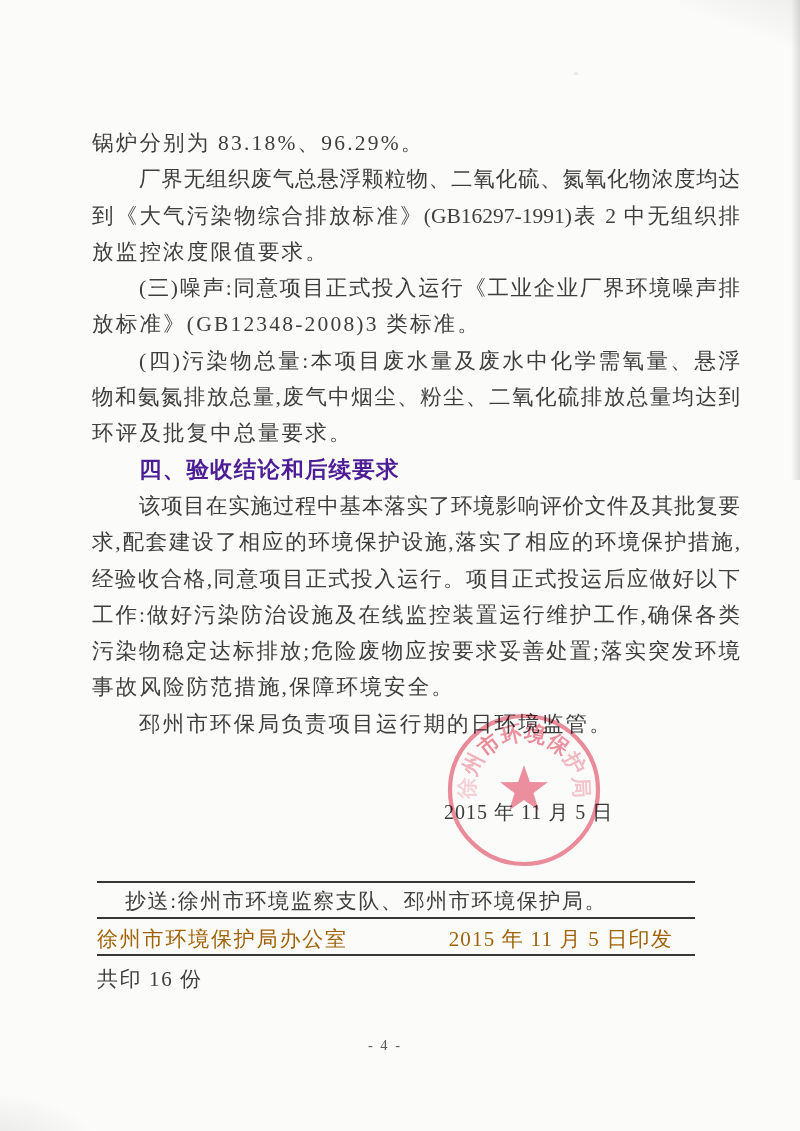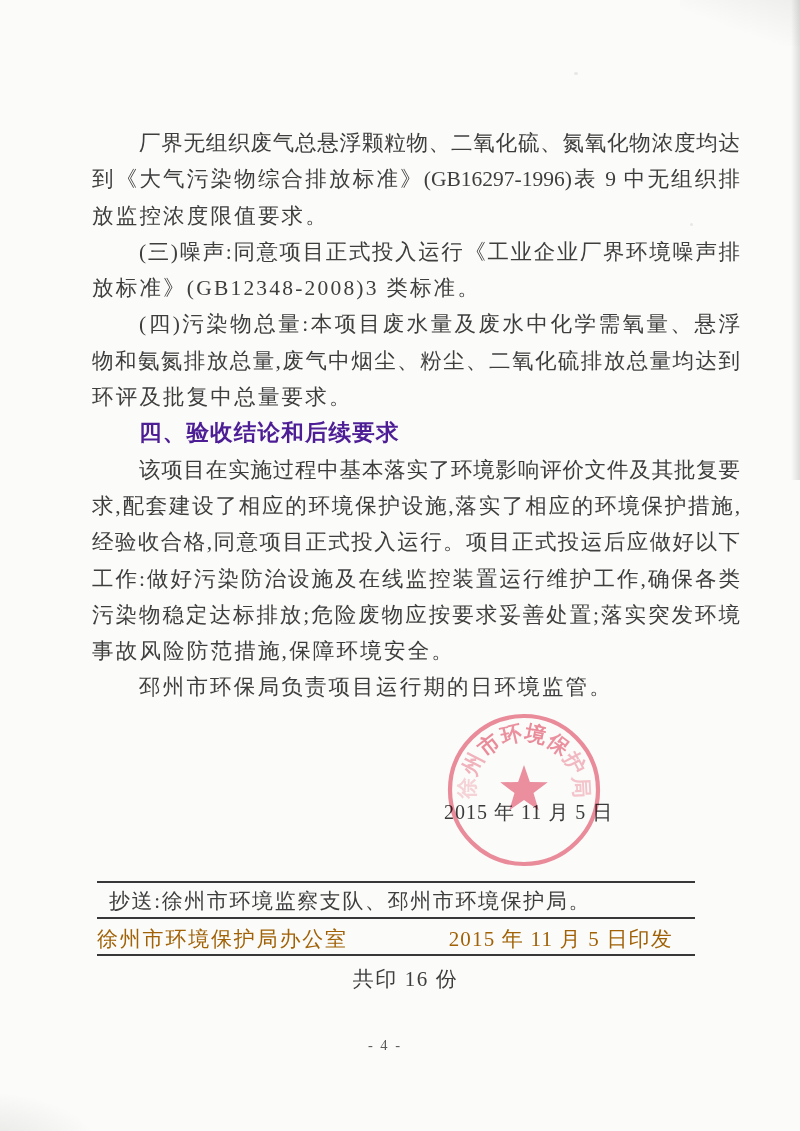--- a/index.html
+++ b/index.html
@@ -41,45 +41,46 @@
   .seal{position:absolute;left:444px;top:710px;width:160px;height:160px;
     mix-blend-mode:multiply;opacity:.88;filter:blur(.3px);}
   .seal svg{width:100%;height:100%;font-family:"Liberation Serif","DejaVu Serif",serif;font-weight:bold;}
 
   
   .rule{position:absolute;left:97px;width:598px;height:2px;background:#383838;}
   .rule-1{top:881px;} .rule-2{top:917px;} .rule-3{top:954px;}
   .cc-row{position:absolute;left:97px;top:887px;width:598px;height:28px;
     line-height:28px;font-size:21px;letter-spacing:1.6px;color:#3e3e3e;
     padding-left:0;white-space:nowrap;}
-  .cc-row span{margin-left:12px;}
+  .cc-row span{margin-left:28px;}
   .issue-row{position:absolute;left:97px;top:925px;width:598px;height:28px;
     line-height:28px;font-size:21px;letter-spacing:1.8px;color:#a16207;
     display:flex;justify-content:space-between;}
   .issue-row .right{letter-spacing:1.2px;padding-right:22px;margin-left:34px;}
   .copies{position:absolute;left:97px;top:965px;width:617px;height:28px;
     line-height:28px;font-size:21px;letter-spacing:1.6px;color:#3e3e3e;
-    text-align:center;}
+    text-align:left;}
   .page-number{position:absolute;left:0;top:1037px;width:800px;text-align:center;
     font-size:14.5px;letter-spacing:2px;color:#5a5a5a;transform:translateX(-15px);}
 </style>
 </head>
 <body>
 
 <div class="page">
 
   <div class="shadow-right"></div>
   <div class="shadow-corner"></div>
   <div class="smudge-bl"></div>
   <div class="speck" style="left:574px;top:72px;width:4px;height:3px;"></div>
   <div class="speck" style="left:690px;top:223px;width:3px;height:3px;"></div>
 
   <div class="body-text">
+      <div class="line">锅炉分别为 83.18%、96.29%。</div>
       <div class="line ind j">厂界无组织废气总悬浮颗粒物、二氧化硫、氮氧化物浓度均达</div>
-      <div class="line j">到《大气污染物综合排放标准》(GB16297-1996)表 9 中无组织排</div>
+      <div class="line j">到《大气污染物综合排放标准》(GB16297-1991)表 2 中无组织排</div>
       <div class="line">放监控浓度限值要求。</div>
       <div class="line ind j">(三)噪声:同意项目正式投入运行《工业企业厂界环境噪声排</div>
       <div class="line">放标准》(GB12348-2008)3 类标准。</div>
       <div class="line ind j">(四)污染物总量:本项目废水量及废水中化学需氧量、悬浮</div>
       <div class="line j">物和氨氮排放总量,废气中烟尘、粉尘、二氧化硫排放总量均达到</div>
       <div class="line">环评及批复中总量要求。</div>
       <div class="line ind head">四、验收结论和后续要求</div>
       <div class="line ind j">该项目在实施过程中基本落实了环境影响评价文件及其批复要</div>
       <div class="line j">求,配套建设了相应的环境保护设施,落实了相应的环境保护措施,</div>
       <div class="line j">经验收合格,同意项目正式投入运行。项目正式投运后应做好以下</div>

